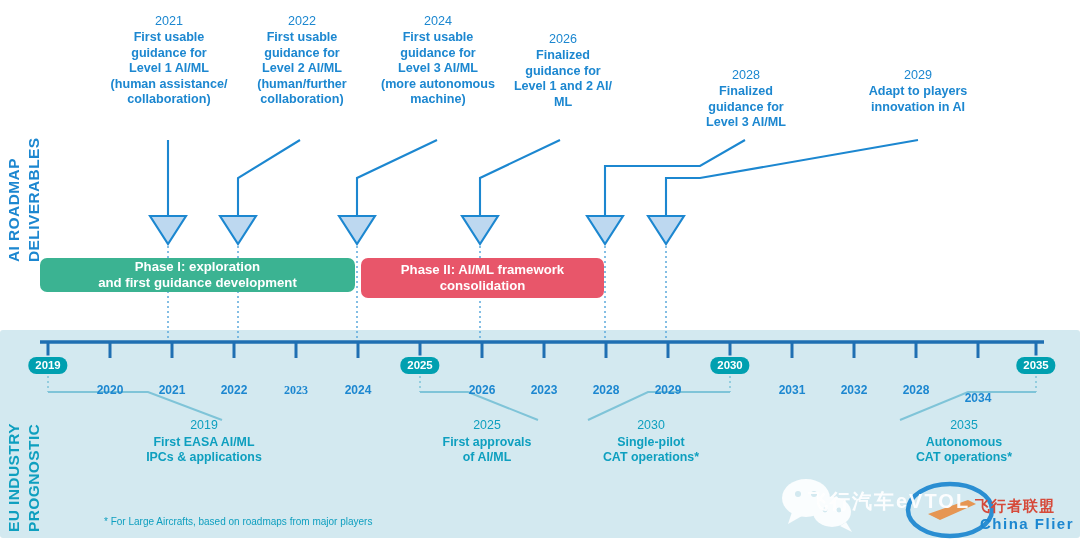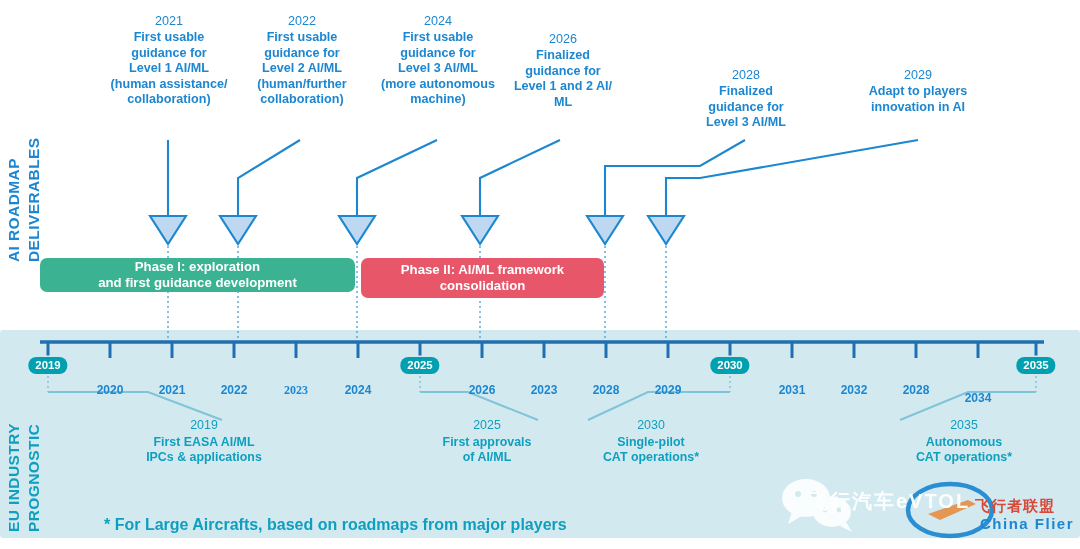--- a/index.html
+++ b/index.html
@@ -80,21 +80,21 @@
     text-align:center;
     color:#0E9FBF;
     font-size:12.4px;
     line-height:1.25;
     font-weight:bold;
   }
   .pnote .yr{font-weight:normal;display:block;margin-bottom:1px;}
 
   .footnote{
     position:absolute;
-    color:#0E9FBF;font-size:16px;font-weight:bold;white-space:nowrap;
+    color:#0E9FBF;font-size:10px;font-weight:normal;white-space:nowrap;
   }
 
   
   #watermark{
     position:absolute;left:770px;top:470px;width:300px;height:72px;
     opacity:.92;pointer-events:none;
   }
   #wm-cn{
     position:absolute;left:975px;top:497px;
     font-size:15px;font-weight:bold;color:#D64A3A;white-space:nowrap;

